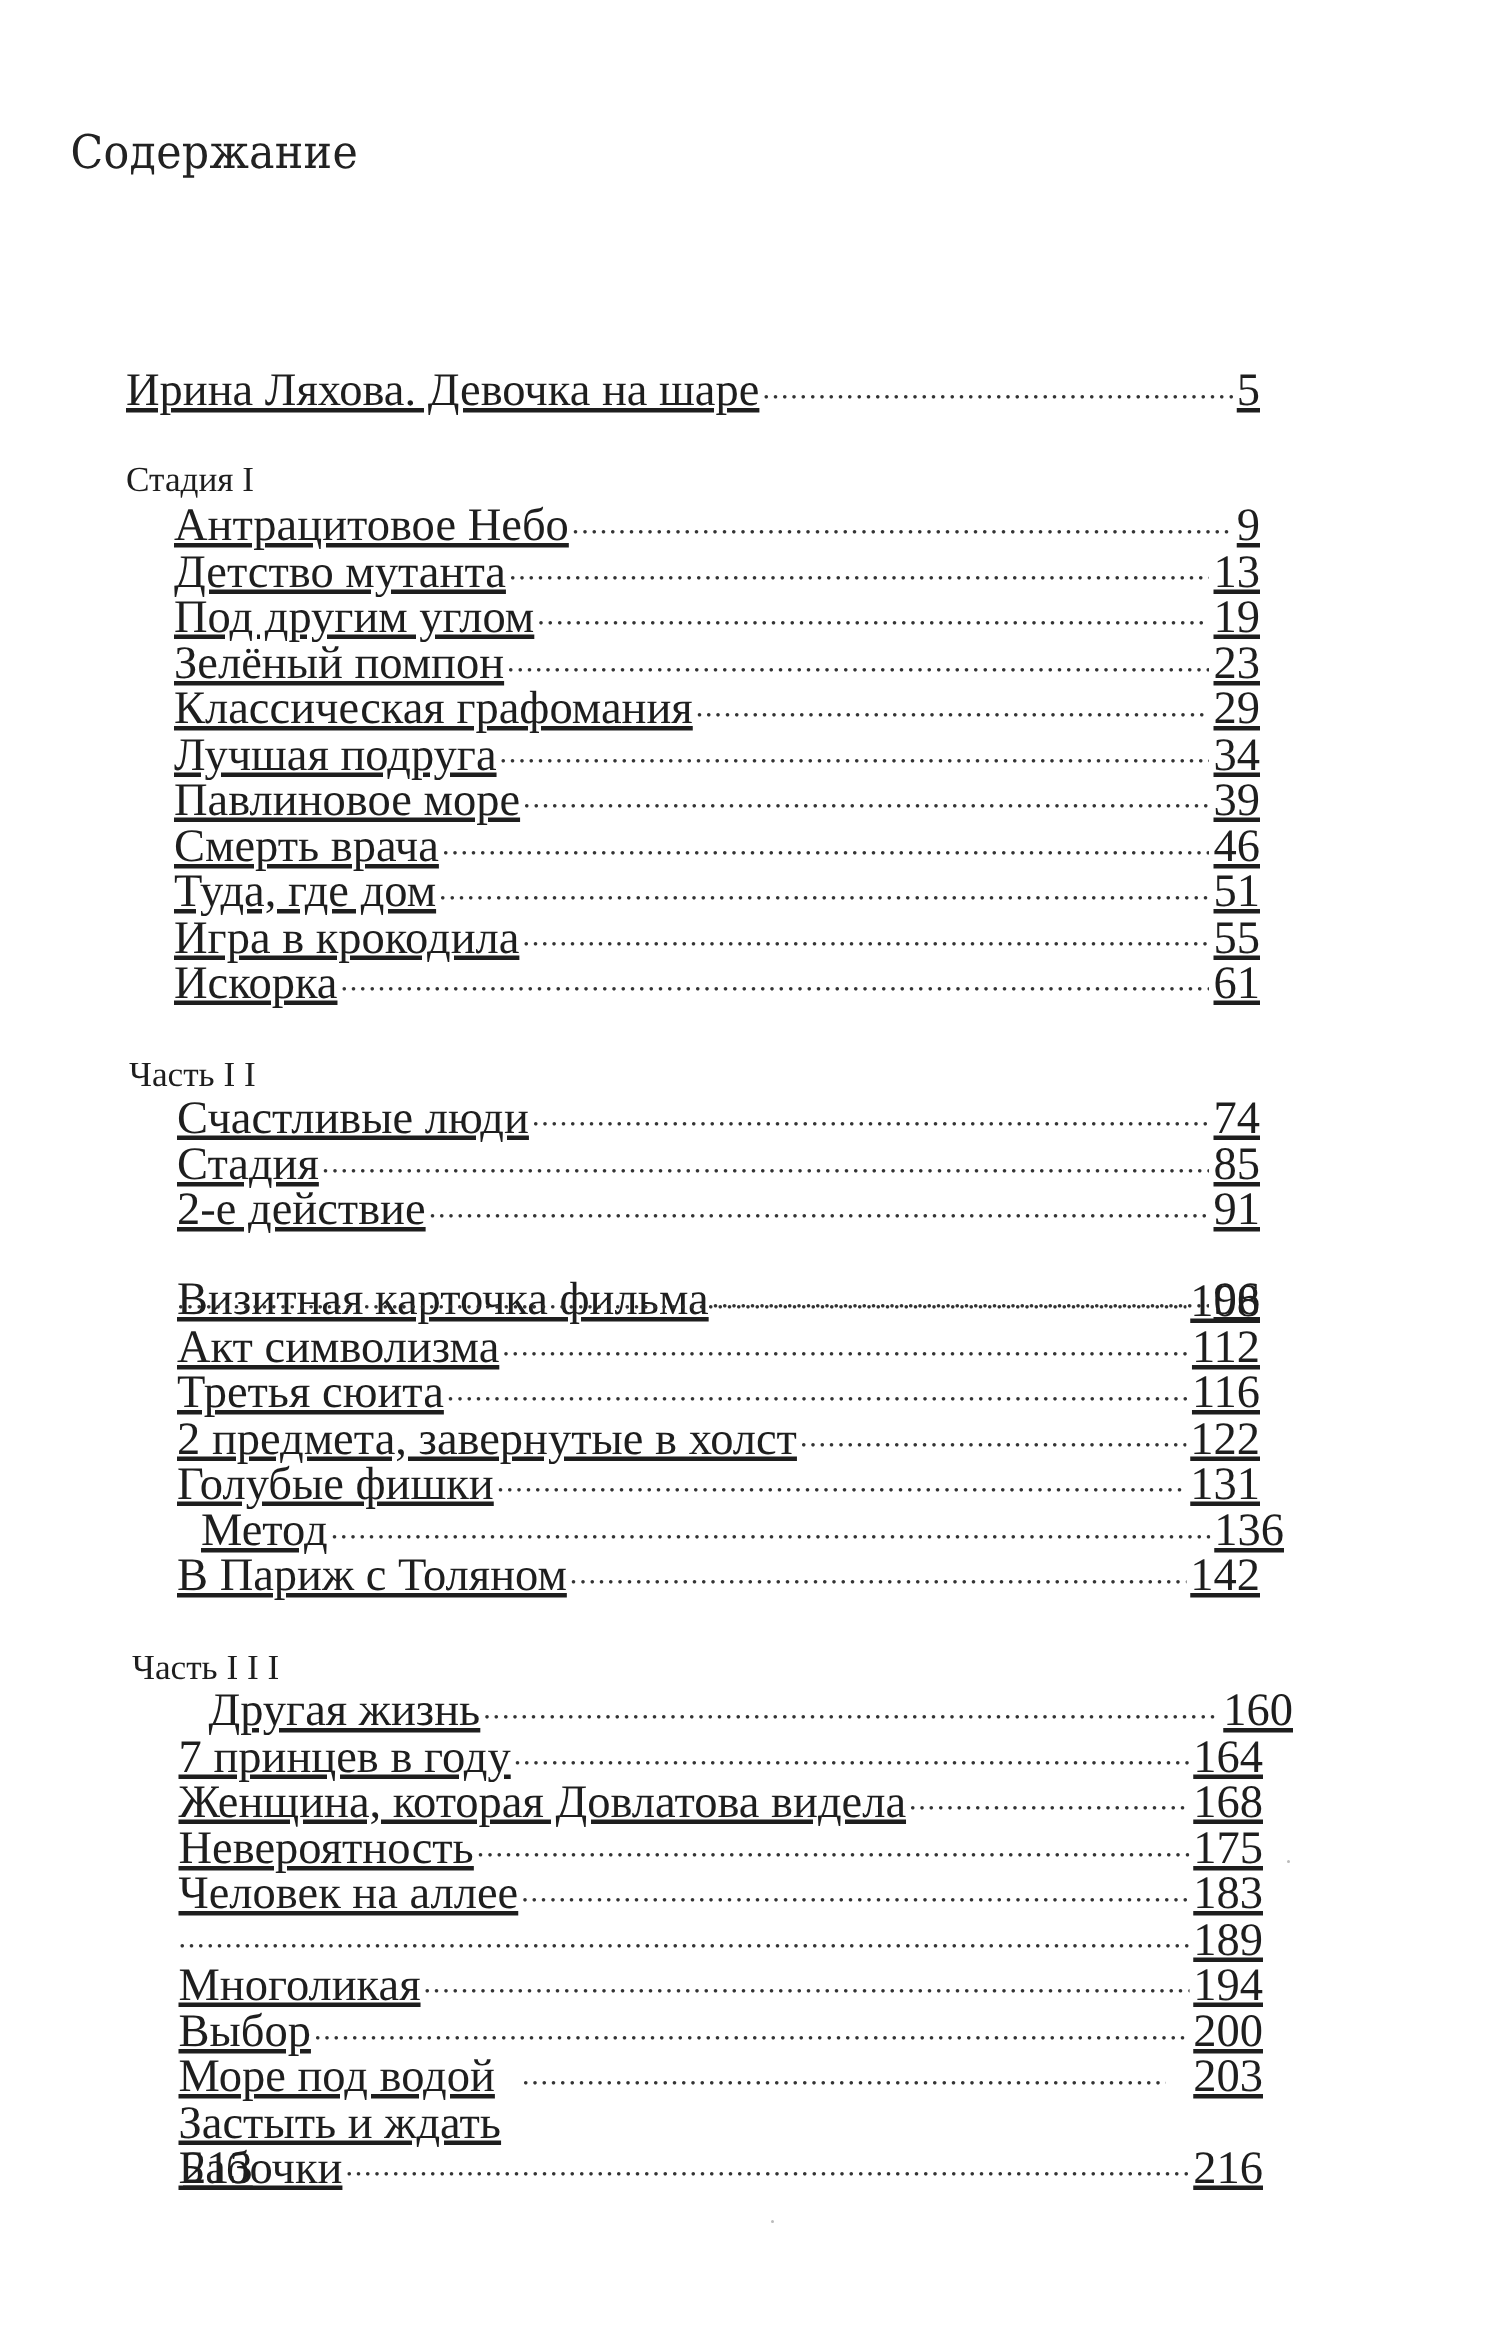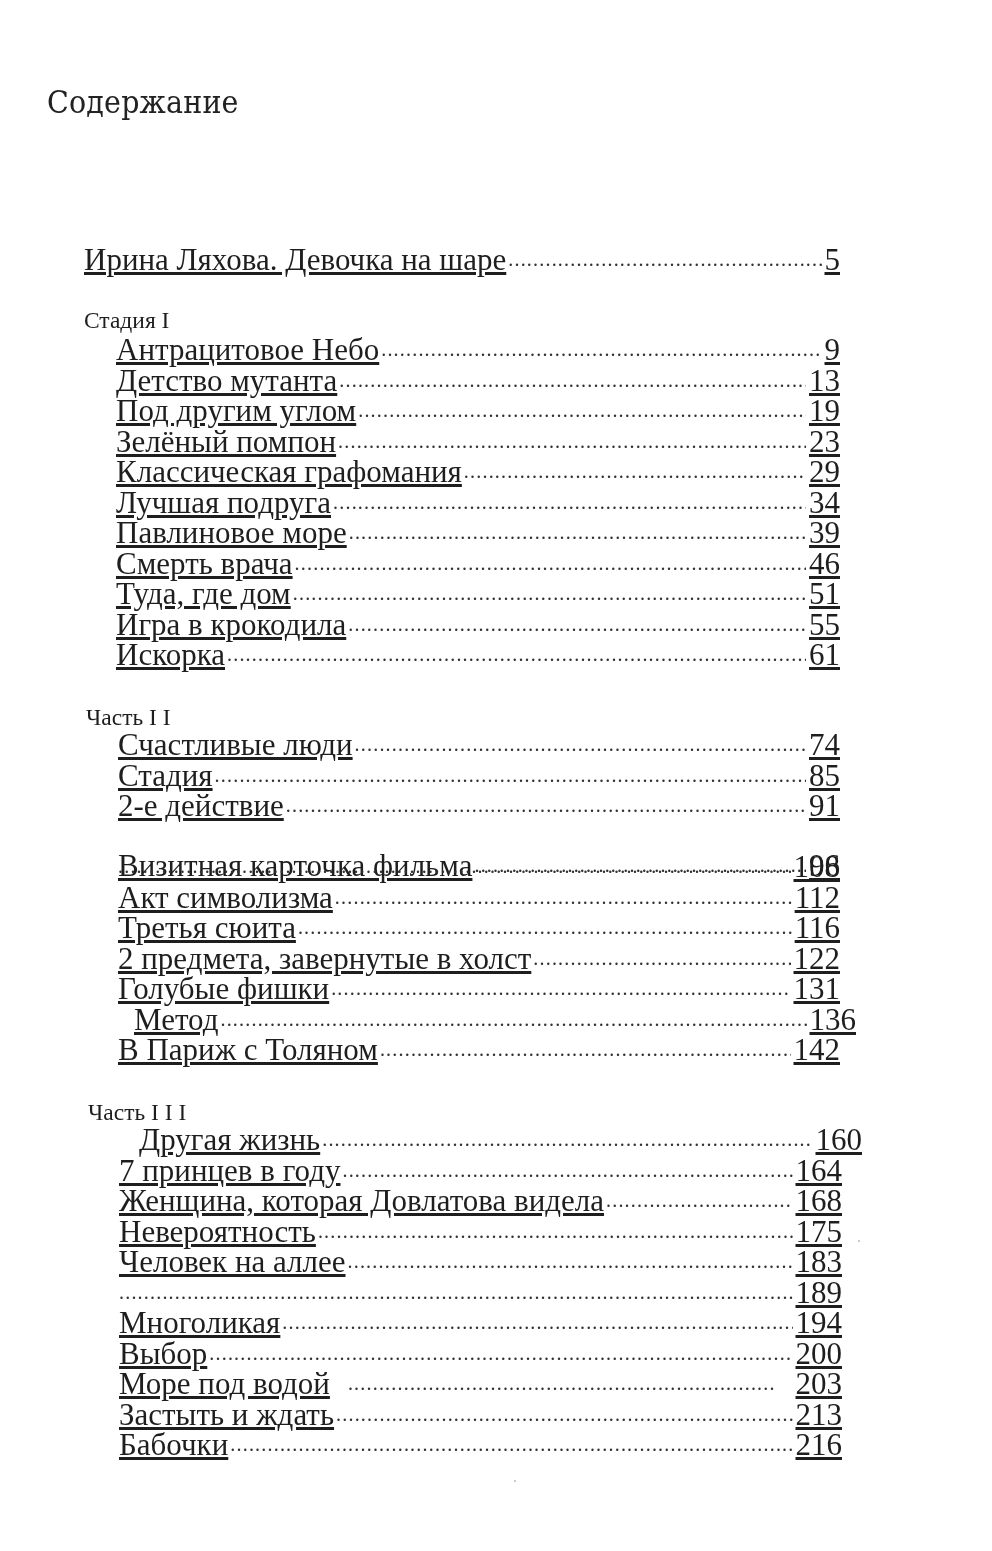--- a/index.html
+++ b/index.html
@@ -200,21 +200,21 @@
       <div class="row" style="left: 119px; top: 1338.5px; width: 723px;">
         <span class="label">Выбор</span>
         <span class="dots"></span>
         <span class="page">200</span>
       </div>
       <div class="row" style="left: 119px; top: 1369px; width: 723px; gap: 16px;">
         <span class="label">Море под водой</span>
         <span class="dots"></span>
         <span class="page">203</span>
       </div>
-      <div class="row" style="left: 119px; top: 1399.5px; width: 723px;">
+      <div class="row" style="left: 119px; top: 1399.5px; width: 723px; flex-direction: column;">
         <span class="label">Застыть и ждать</span>
         <span class="dots"></span>
         <span class="page">213</span>
       </div>
       <div class="row" style="left: 119px; top: 1430px; width: 723px;">
         <span class="label">Бабочки</span>
         <span class="dots"></span>
         <span class="page">216</span>
       </div>
     </div>

